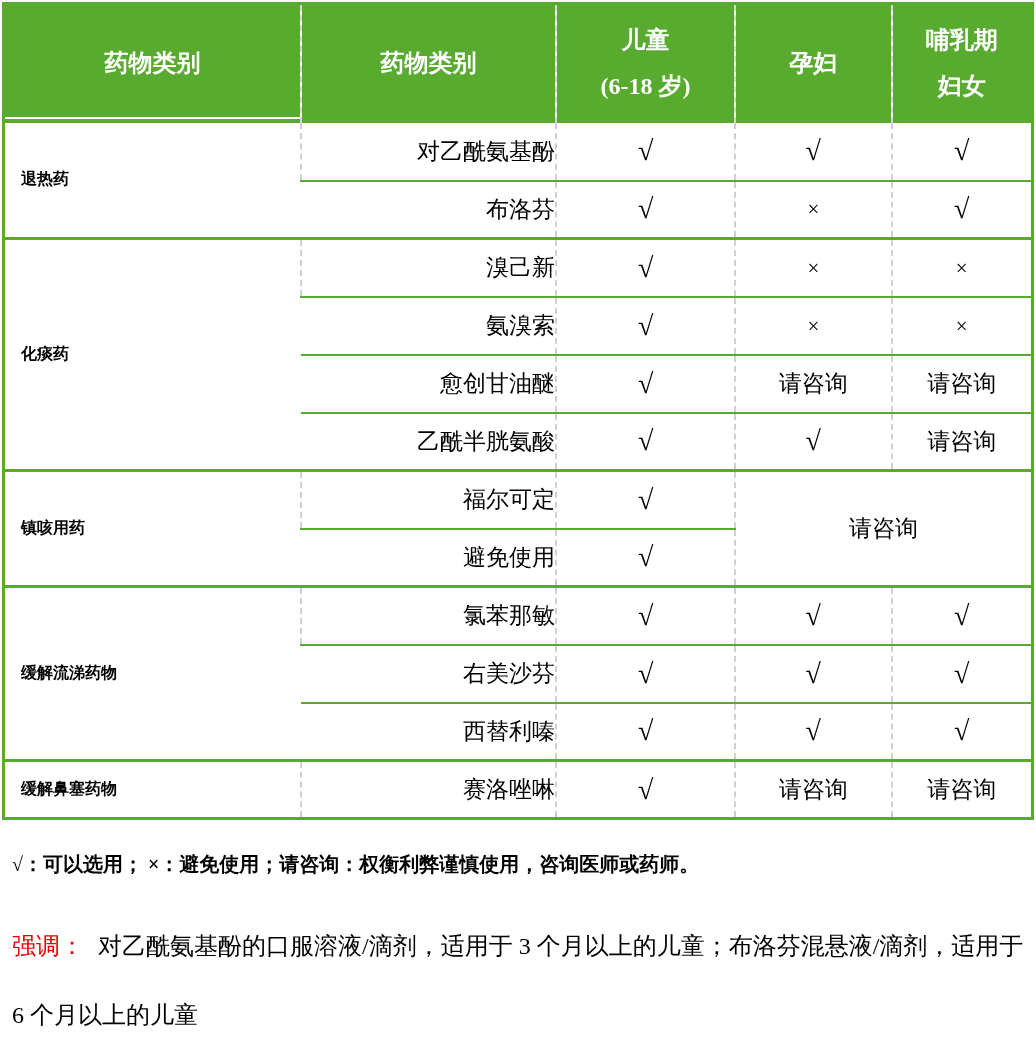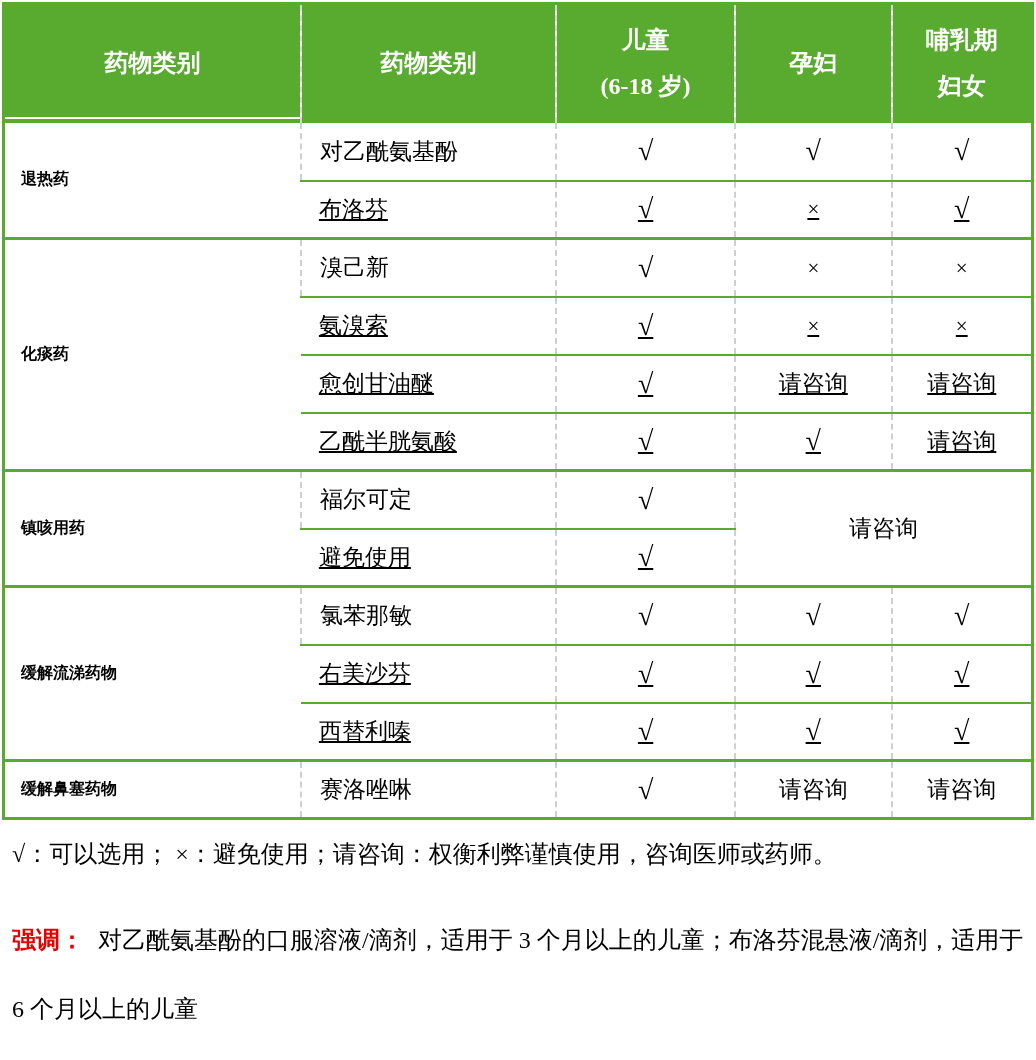--- a/index.html
+++ b/index.html
@@ -71,46 +71,47 @@
     background: #ffffff;
   }
   td:first-child { border-left: none; }
   td.cat {
     font-weight: bold;
     font-size: 16px;
     text-align: left;
     padding-left: 16px;
   }
   td.drug {
-    text-align: left;
+    text-align: right;
     padding-left: 18px;
   }
   td.val { text-align: center; }
   td .check { font-size: 28px; }
   td .cross { font-size: 21px; }
 
   
-  tr.sub td { border-top: 2px solid var(--green); text-decoration: underline; }
+  tr.sub td { border-top: 2px solid var(--green); }
   
   tr.section td { border-top: 3px solid var(--green); }
 
   
   .legend {
-    margin: 18px 0 0 10px;
-    font-size: 24px;
+    margin: 30px 0 0 10px;
+    font-size: 20px;
     line-height: 1.4;
+    font-weight: bold;
   }
   .emphasis {
     margin: 34px 10px 0 10px;
     font-size: 24px;
     line-height: 69px;
   }
   .emphasis .label {
     color: var(--red);
-    font-weight: bold;
+    font-weight: normal;
     margin-right: 14px;
   }
 </style>
 </head>
 <body>
 
 <div class="page">
 
   <table class="med-table">
     <colgroup>

